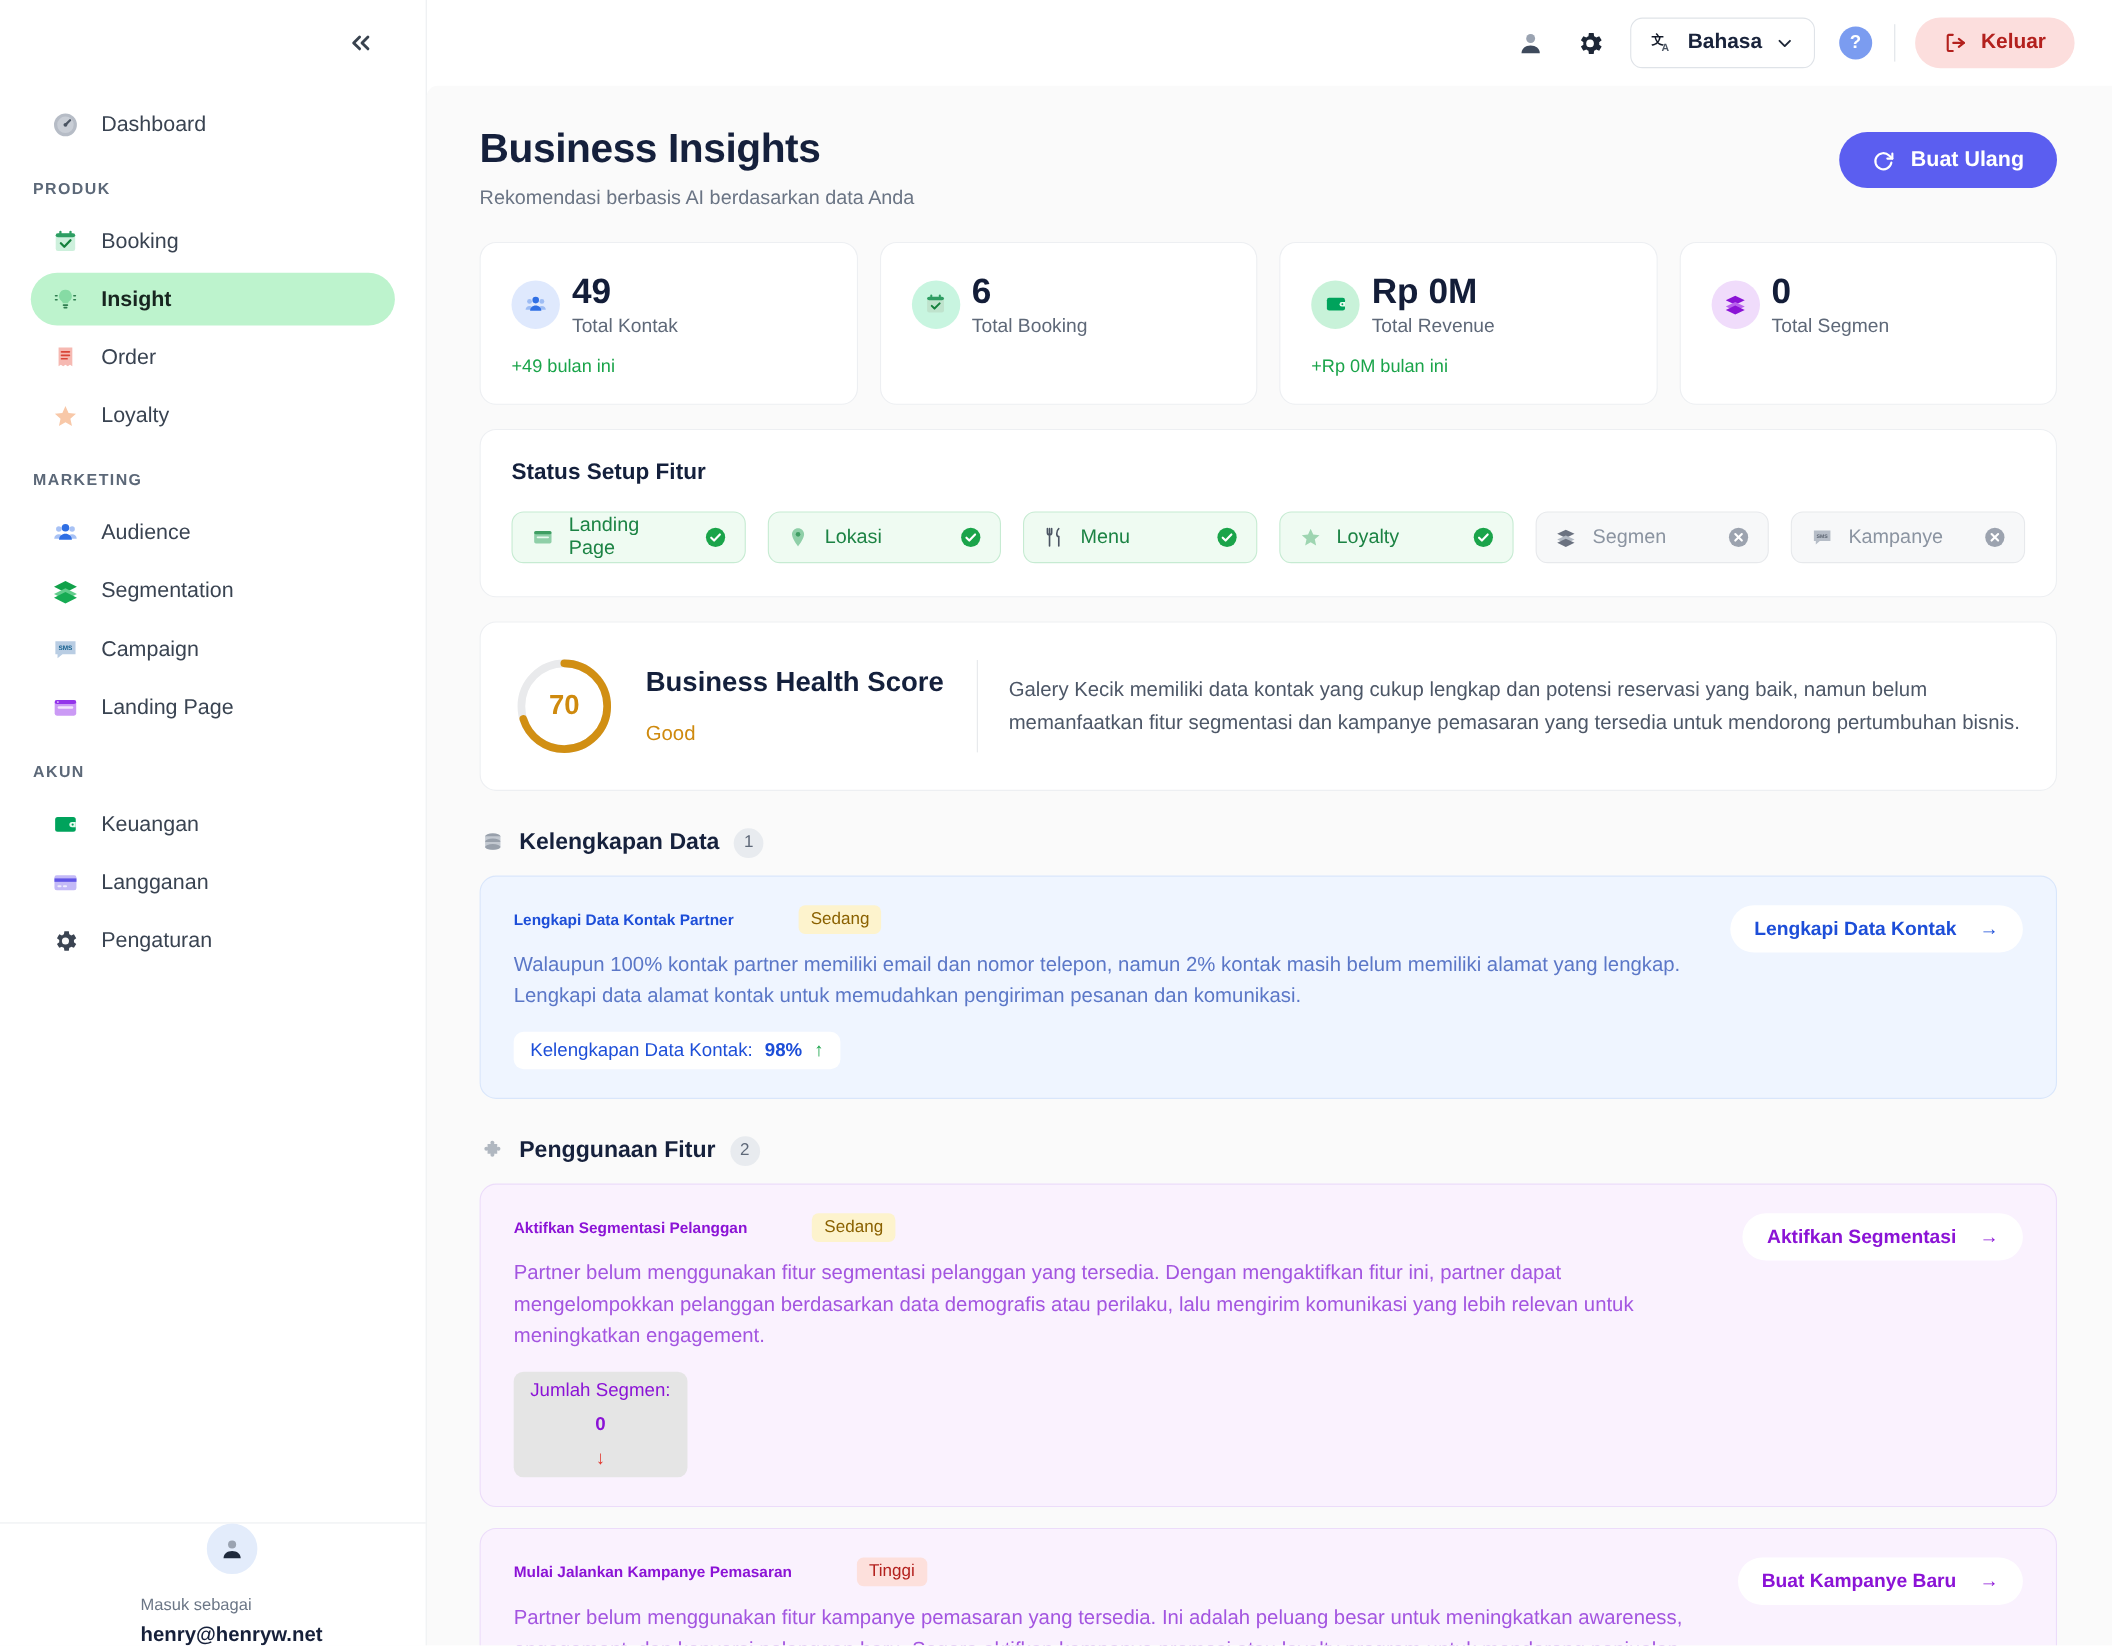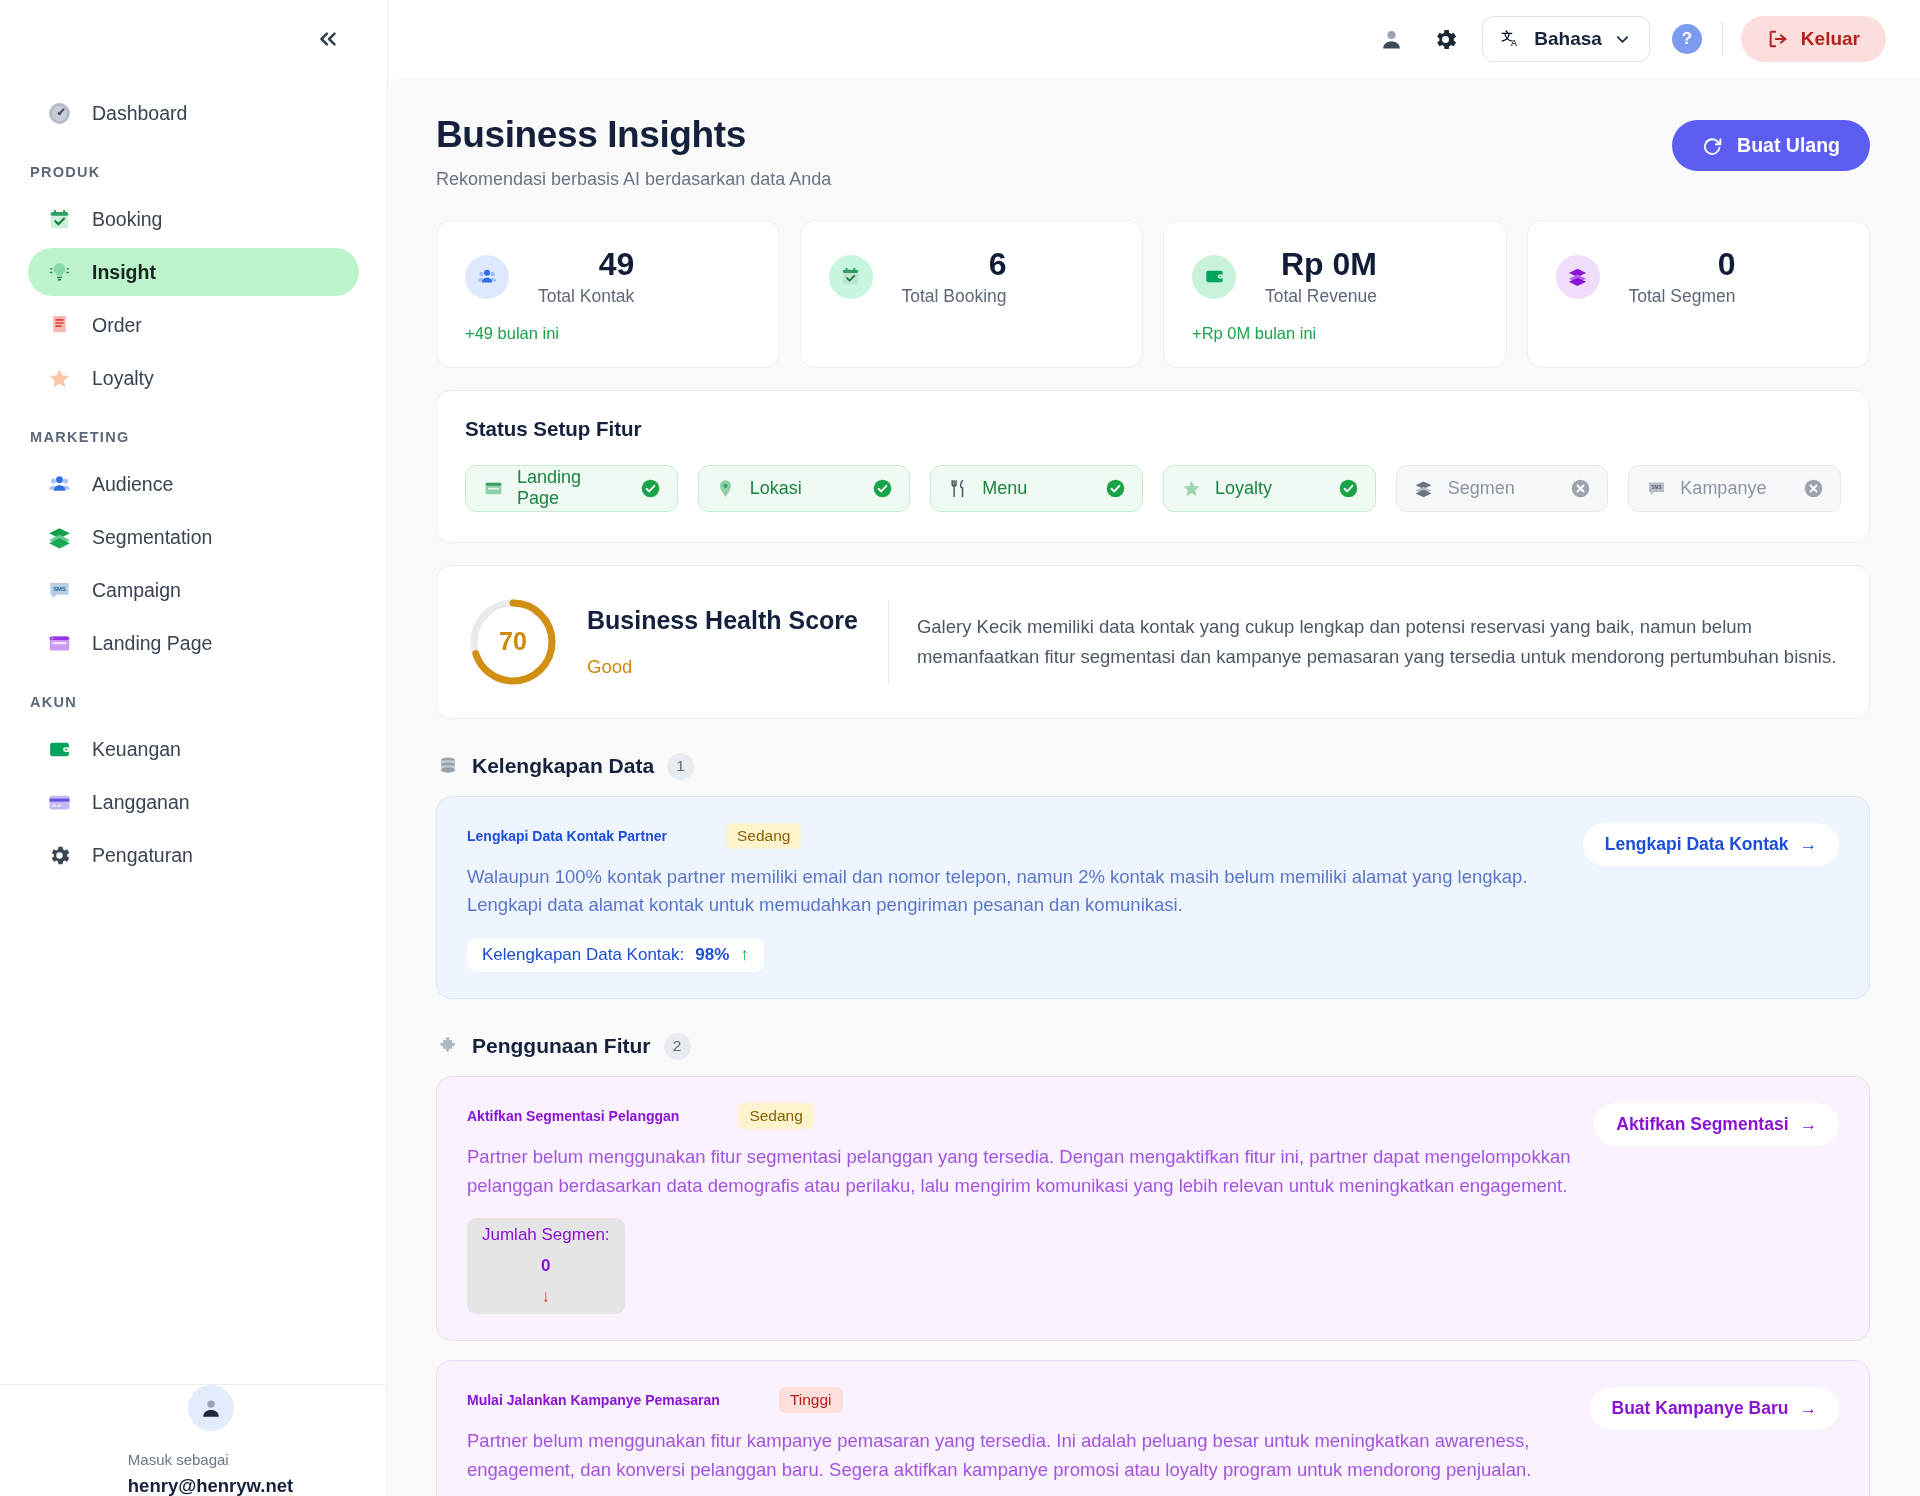--- a/index.html
+++ b/index.html
@@ -94,21 +94,21 @@
     height: 51px; padding: 0 30px; font-size: 19.5px; font-weight: 700; cursor: pointer;
     margin-top: 6px;
   }
 
   
   .kpi-row { display: flex; gap: 20px; margin-top: 30px; }
   .kpi-card {
     flex: 1; background: #fff; border: 1px solid #edeff2; border-radius: 15px;
     padding: 26px 28px 24px 28px; min-height: 116px;
   }
-  .kpi-main { display: flex; align-items: center; gap: 29px; text-align: right; }
+  .kpi-main { display: flex; align-items: center; gap: 11px; }
   .kpi-ic {
     width: 44px; height: 44px; border-radius: 50%;
     display: flex; align-items: center; justify-content: center; flex: 0 0 44px;
   }
   .kpi-value { font-size: 32px; font-weight: 700; color: #131d38; line-height: 1.08; }
   .kpi-label { font-size: 17.5px; color: #5e6878; margin-top: 4px; }
   .kpi-delta { font-size: 16.5px; color: #1aa44a; margin-top: 17px; }
 
   
   .panel {
@@ -165,21 +165,21 @@
   .prio.tinggi { background: #fde0dc; color: #b3201d; }
   .icard-desc { font-size: 18.5px; line-height: 1.55; margin-top: 14px; }
   .metric-pill {
     display: inline-flex; align-items: center; gap: 11px;
     margin-top: 18px; padding: 7px 15px; border-radius: 9px; font-size: 17px;
   }
   .metric-pill b { font-weight: 700; }
   .icard-action {
     flex: 0 0 auto; border: none; border-radius: 22px; background: #fff;
     height: 43px; padding: 0 22px; font-size: 17.5px; font-weight: 700; cursor: pointer;
-    display: flex; align-items: center; gap: 11px; white-space: nowrap;
+    display: flex; align-items: center; gap: 21px; white-space: nowrap;
   }
 
   
   .icard.blue { background: #eff5ff; border-color: #d9e6fb; }
   .icard.blue .icard-title { color: #1d4ed8; }
   .icard.blue .icard-desc { color: #5b77c7; }
   .icard.blue .metric-pill { background: #ffffff; color: #1d4ed8; }
   .icard.blue .icard-action { color: #1d4ed8; }
 
   .icard.purple { background: #faf2fe; border-color: #ecdcfa; }

